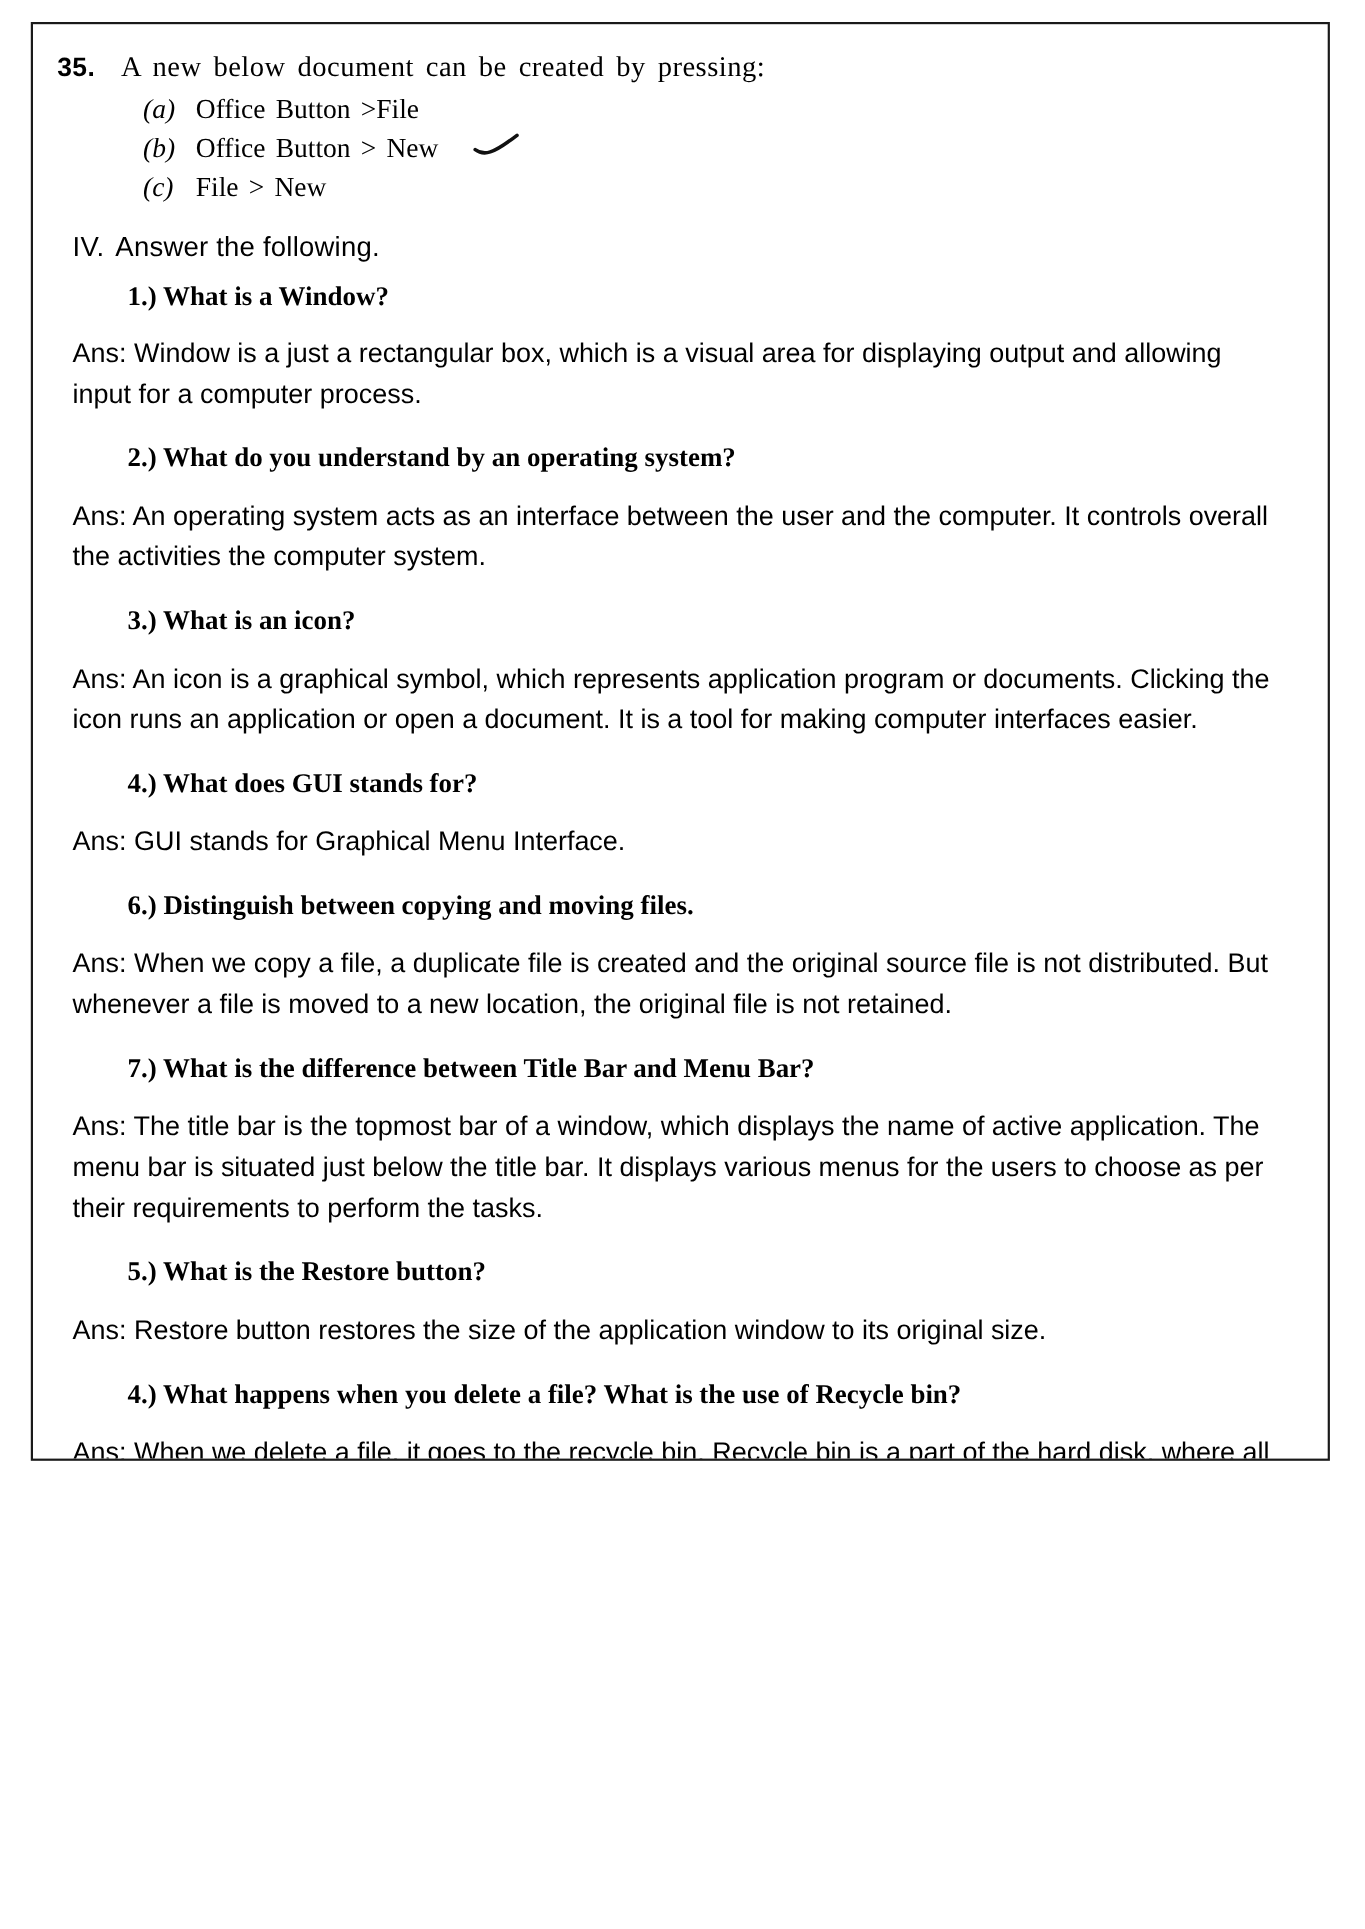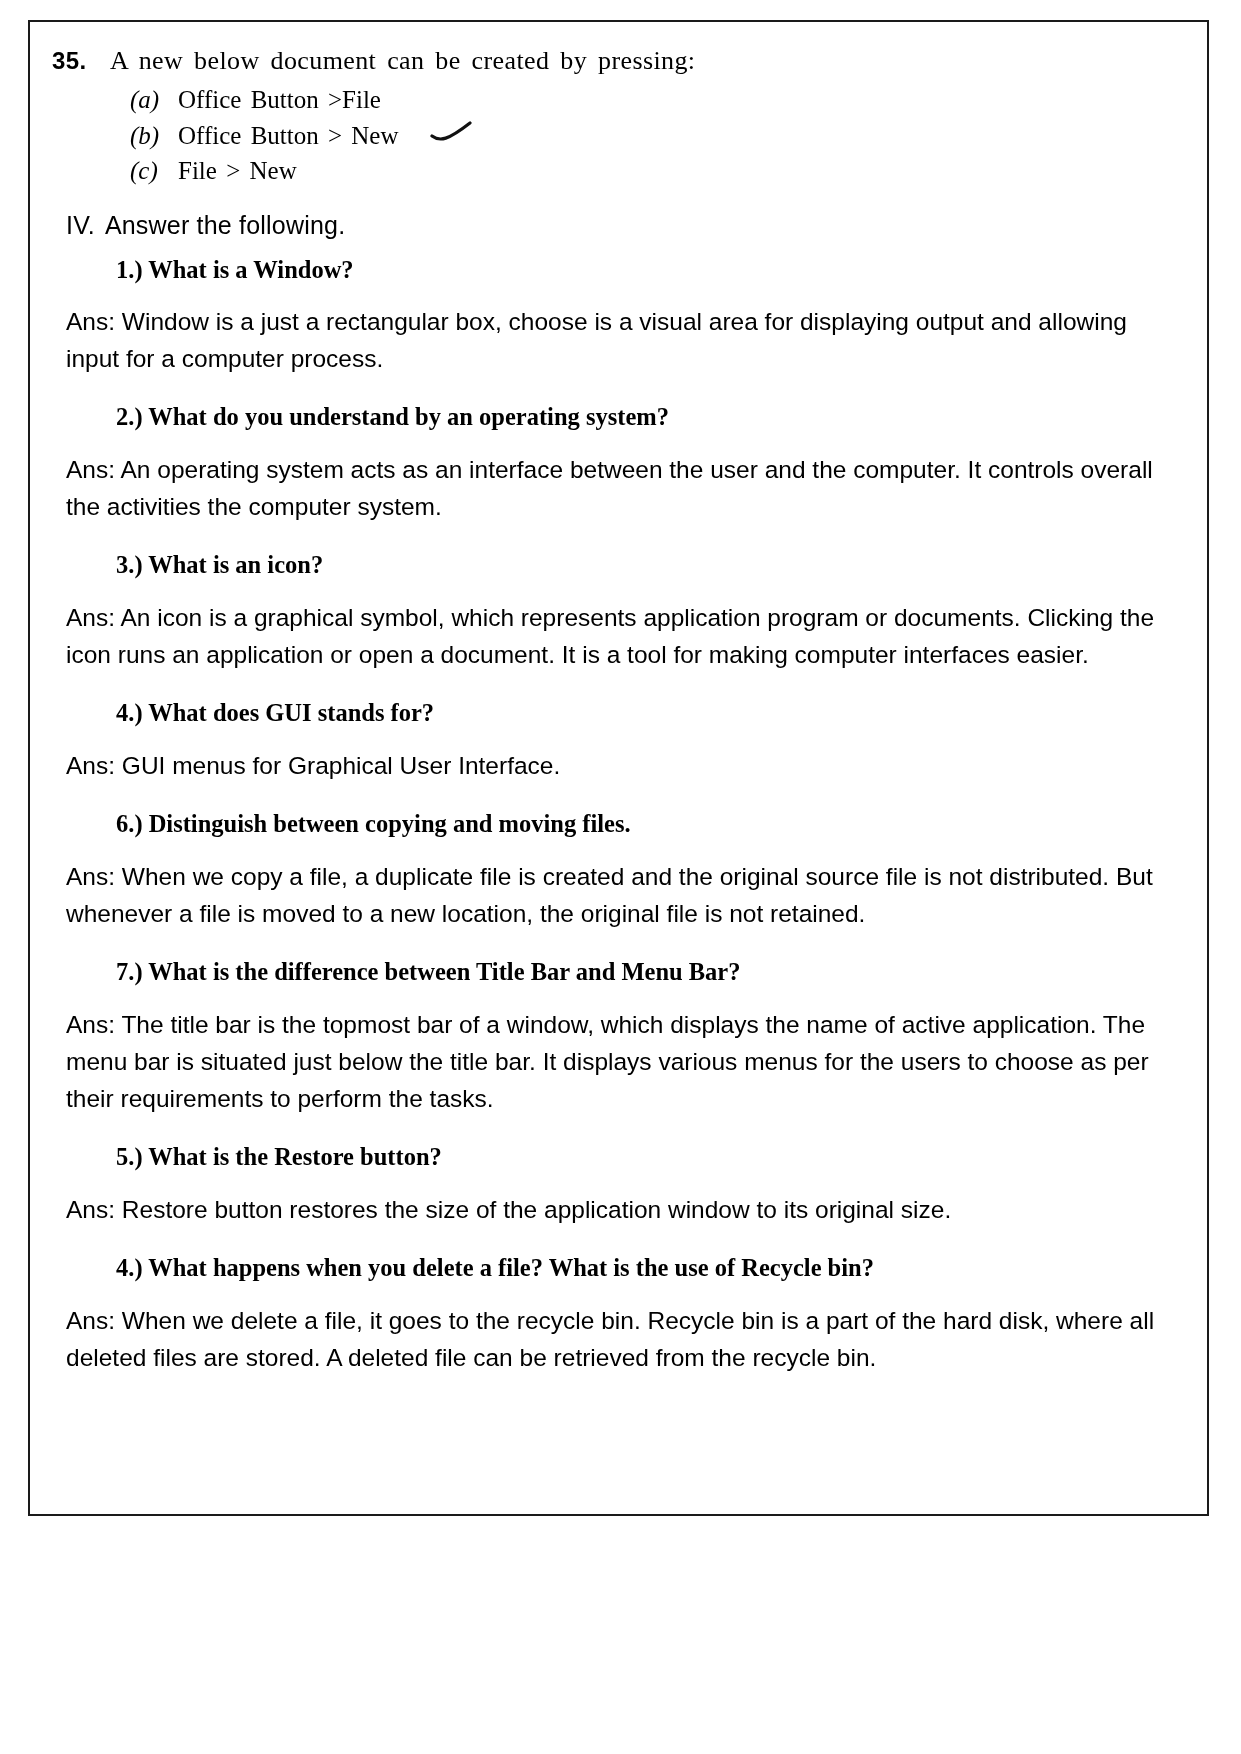--- a/index.html
+++ b/index.html
@@ -12,21 +12,21 @@
     height: 1754px;
     font-family: "Liberation Sans", sans-serif;
     color: #000000;
     position: relative;
   }
   .page {
     position: absolute;
     left: 28px;
     top: 20px;
     width: 1181px;
-    height: 1496px;
+    height: 1308px;
     border: 2px solid #1a1a1a;
     box-sizing: border-box;
     background: #ffffff;
     overflow: hidden;
   }
   .inner {
     padding: 24px 28px 0 22px;
   }
 
   
@@ -137,36 +137,36 @@
         </div>
       </div>
     </div>
 
     <div class="section-head">
       <span class="numeral">IV.</span><span>Answer the following.</span>
     </div>
 
     <div class="qa-block">
       <div class="qa-question">1.) What is a Window?</div>
-      <div class="qa-answer">Ans: Window is a just a rectangular box, choose is a visual area for displaying output and allowing input for a computer process.</div>
+      <div class="qa-answer">Ans: Window is a just a rectangular box, which is a visual area for displaying output and allowing input for a computer process.</div>
     </div>
 
     <div class="qa-block">
       <div class="qa-question">2.) What do you understand by an operating system?</div>
       <div class="qa-answer">Ans: An operating system acts as an interface between the user and the computer. It controls overall the activities the computer system.</div>
     </div>
 
     <div class="qa-block">
       <div class="qa-question">3.) What is an icon?</div>
       <div class="qa-answer">Ans: An icon is a graphical symbol, which represents application program or documents. Clicking the icon runs an application or open a document. It is a tool for making computer interfaces easier.</div>
     </div>
 
     <div class="qa-block">
       <div class="qa-question">4.) What does GUI stands for?</div>
-      <div class="qa-answer">Ans: GUI menus for Graphical User Interface.</div>
+      <div class="qa-answer">Ans: GUI stands for Graphical Menu Interface.</div>
     </div>
 
     <div class="qa-block">
     </div>
 
     <div class="qa-block">
       <div class="qa-question">6.) Distinguish between copying and moving files.</div>
       <div class="qa-answer">Ans: When we copy a file, a duplicate file is created and the original source file is not distributed. But whenever a file is moved to a new location, the original file is not retained.</div>
     </div>
 

